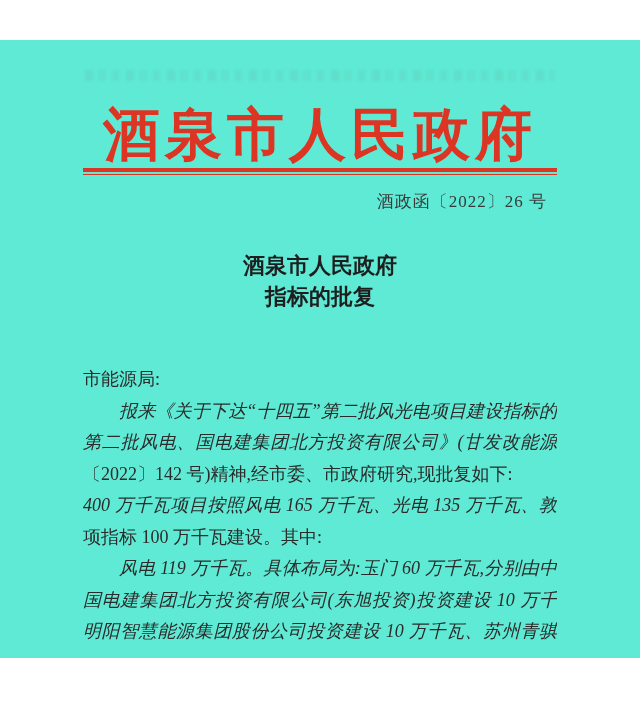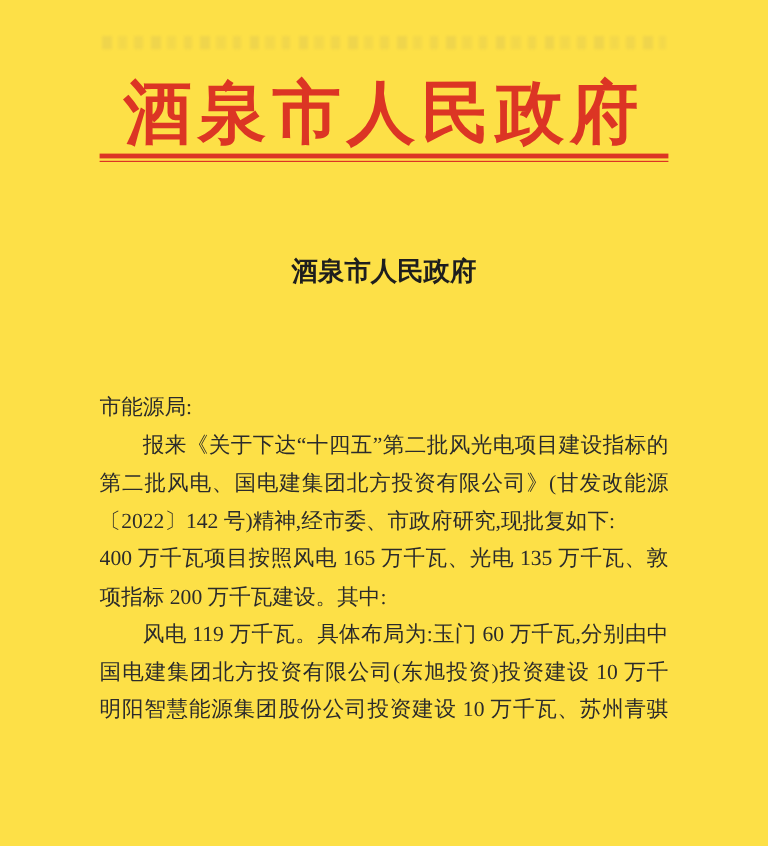--- a/index.html
+++ b/index.html
@@ -3,24 +3,25 @@
 <meta charset="utf-8">
 <style>
   html, body {
     margin: 0;
     padding: 0;
     background: #ffffff;
   }
   .page {
     position: relative;
     width: 640px;
-    height: 705px;
-    background: #fde047;
+    height: 618px;
+    background: #5eead4;
     overflow: hidden;
     font-family: "Liberation Serif", "DejaVu Serif", serif;
+    margin-top: 40px;
   }
 
   
   .bleed-strip {
     position: absolute;
     top: 30px;
     left: 85px;
     width: 470px;
     height: 11px;
     background: repeating-linear-gradient(90deg,
@@ -103,46 +104,49 @@
     line-height: 31.5px;
     white-space: nowrap;
     overflow: hidden;
   }
   .line.indent { text-indent: 2em; }
   .line.justify {
     white-space: normal;
     text-align: justify;
     text-align-last: justify;
     text-justify: inter-ideograph;
+    font-style: italic;
   }
 </style>
 </head>
 <body>
 
 <div class="page">
 
   <div class="bleed-strip"></div>
 
   <div class="letterhead">酒泉市人民政府</div>
 
   <div class="rule">
     <div class="rule-thick"></div>
     <div class="rule-thin"></div>
   </div>
 
+  <div class="doc-no">酒政函〔2022〕26 号</div>
 
   <div class="doc-title">
     <div class="t-line">酒泉市人民政府</div>
+    <div class="t-line">指标的批复</div>
   </div>
 
   <div class="doc-body" id="body-lines">
       <div class="line">市能源局:</div>
       <div class="line indent justify">报来《关于下达“十四五”第二批风光电项目建设指标的</div>
       <div class="line justify">第二批风电、国电建集团北方投资有限公司》(甘发改能源</div>
       <div class="line">〔2022〕142 号)精神,经市委、市政府研究,现批复如下:</div>
       <div class="line justify">400 万千瓦项目按照风电 165 万千瓦、光电 135 万千瓦、敦煌专</div>
-      <div class="line">项指标 200 万千瓦建设。其中:</div>
+      <div class="line">项指标 100 万千瓦建设。其中:</div>
       <div class="line indent justify">风电 119 万千瓦。具体布局为:玉门 60 万千瓦,分别由中</div>
       <div class="line justify">国电建集团北方投资有限公司(东旭投资)投资建设 10 万千瓦、</div>
       <div class="line justify">明阳智慧能源集团股份公司投资建设 10 万千瓦、苏州青骐骥环</div>
     </div>
 
 </div>
 
 </body></html>

